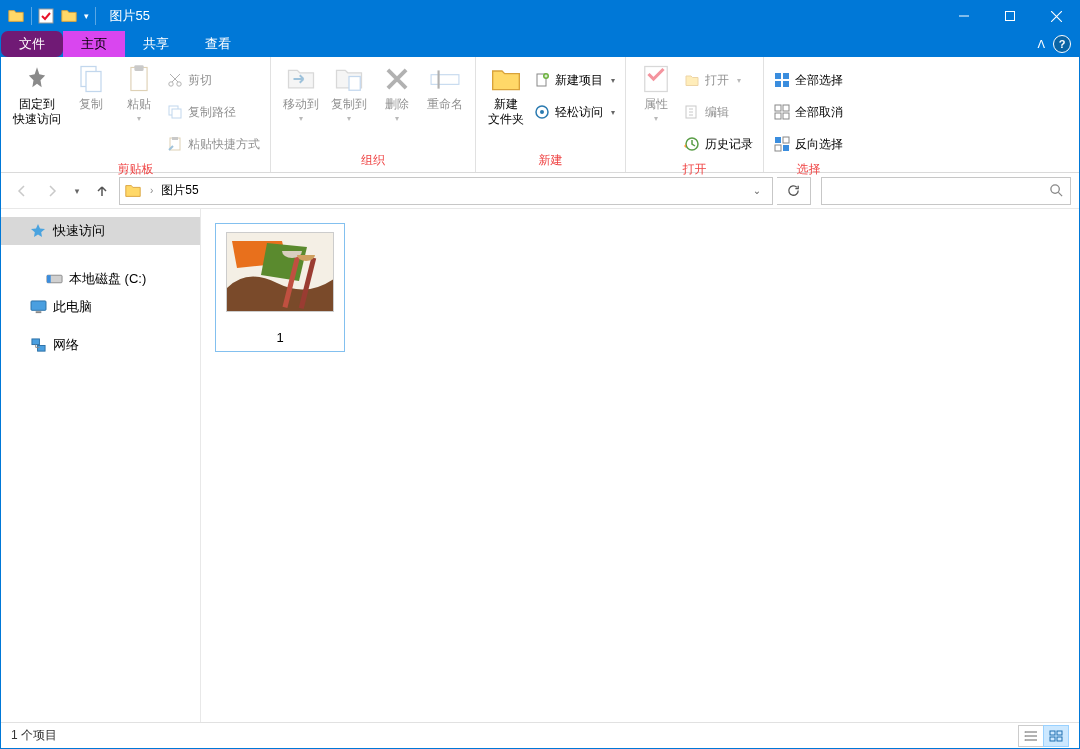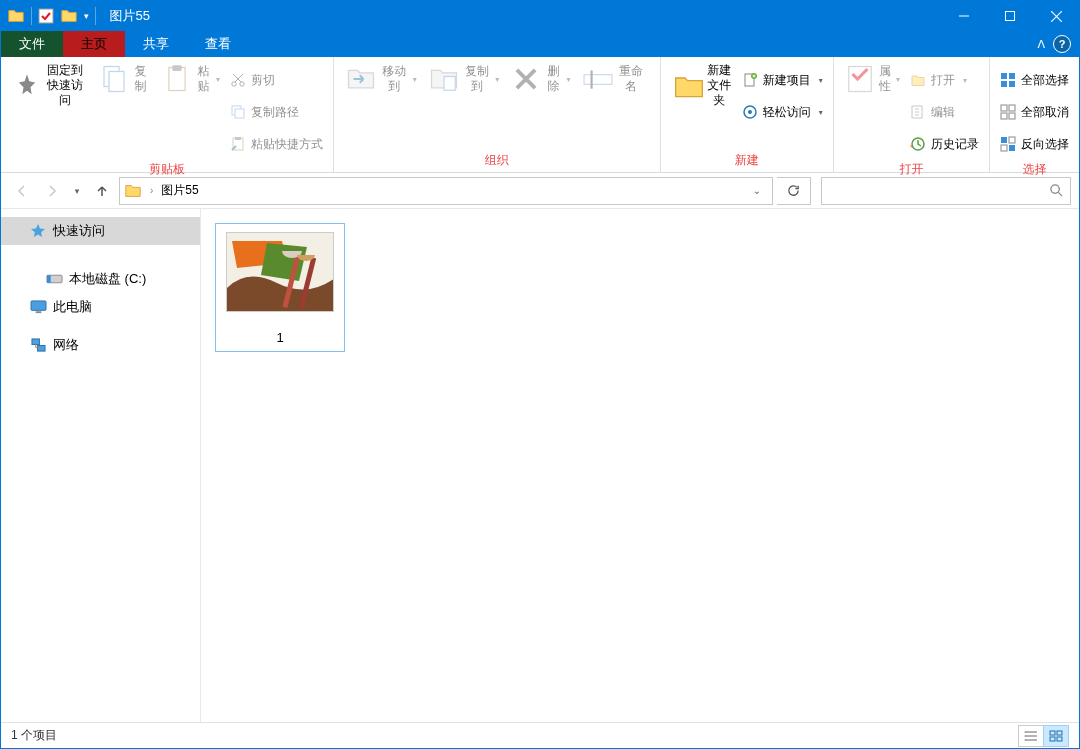--- a/index.html
+++ b/index.html
@@ -9,32 +9,32 @@
 .titlebar { height: 30px; background: #0078d7; display: flex; align-items: center; color: #fff; }
 .titlebar .qat { display: flex; align-items: center; gap: 6px; padding: 0 6px; }
 .titlebar .qat .sep { width: 1px; height: 18px; background: rgba(255,255,255,0.35); }
 .titlebar .title-text { margin-left: 8px; font-size: 13px; }
 .titlebar .spacer { flex: 1; }
 .titlebar .win-ctrl { width: 46px; height: 30px; display: flex; align-items: center; justify-content: center; }
 
 
 .tabrow { height: 26px; background: #0078d7; display: flex; align-items: stretch; }
 .tabrow .tab { padding: 0 18px; display: flex; align-items: center; font-size: 13px; color: #fff; }
-.tabrow .tab.file { background: #14532d; }
-.tabrow .tab.active { background: #b91c1c; color: #000; }
+.tabrow .tab.file { background: #701a75; border-radius: 7px; }
+.tabrow .tab.active { background: #d946ef; color: #000; }
 .tabrow .right { margin-left: auto; display: flex; align-items: center; padding-right: 8px; gap: 8px; }
 .tabrow .right .caret { color: #fff; font-size: 11px; }
 .tabrow .right .help { width: 18px; height: 18px; border-radius: 50%; background: #0a64a5; border: 1px solid #fff; color: #fff; display: flex; align-items: center; justify-content: center; font-size: 11px; font-weight: bold; }
 
 
 .ribbon { height: 116px; background: #fff; border-bottom: 1px solid #dadada; display: flex; }
 .group { display: flex; flex-direction: column; border-right: 1px solid #e1e1e1; }
 .group-body { flex: 1; display: flex; align-items: flex-start; padding: 4px 6px; }
 .group-label { height: 20px; text-align: center; font-size: 12px; color: #ef4444; }
-.bigbtn { display: flex; flex-direction: row; align-items: center; justify-content: flex-start; padding: 2px 6px; min-width: 48px; text-align: center; font-size: 12px; gap: 2px; }
+.bigbtn { display: flex; flex-direction: column; align-items: center; justify-content: flex-start; padding: 2px 6px; min-width: 48px; text-align: center; font-size: 12px; gap: 2px; }
 .bigbtn .ico { width: 32px; height: 32px; display: flex; align-items: center; justify-content: center; }
 .bigbtn .lbl { line-height: 15px; }
 .bigbtn .dd { font-size: 8px; color: #666; }
 .smallcol { display: flex; flex-direction: column; gap: 4px; padding: 2px 4px; }
 .smallbtn { display: flex; align-items: center; gap: 5px; font-size: 12px; height: 22px; white-space: nowrap; margin-top: 6px; }
 .smallbtn .si { width: 16px; height: 16px; display: flex; align-items: center; justify-content: center; }
 .disabled { opacity: 0.45; }
 
 
 .addrrow { height: 36px; display: flex; align-items: center; padding: 4px 8px; gap: 4px; border-bottom: 1px solid #e8e8e8; }

